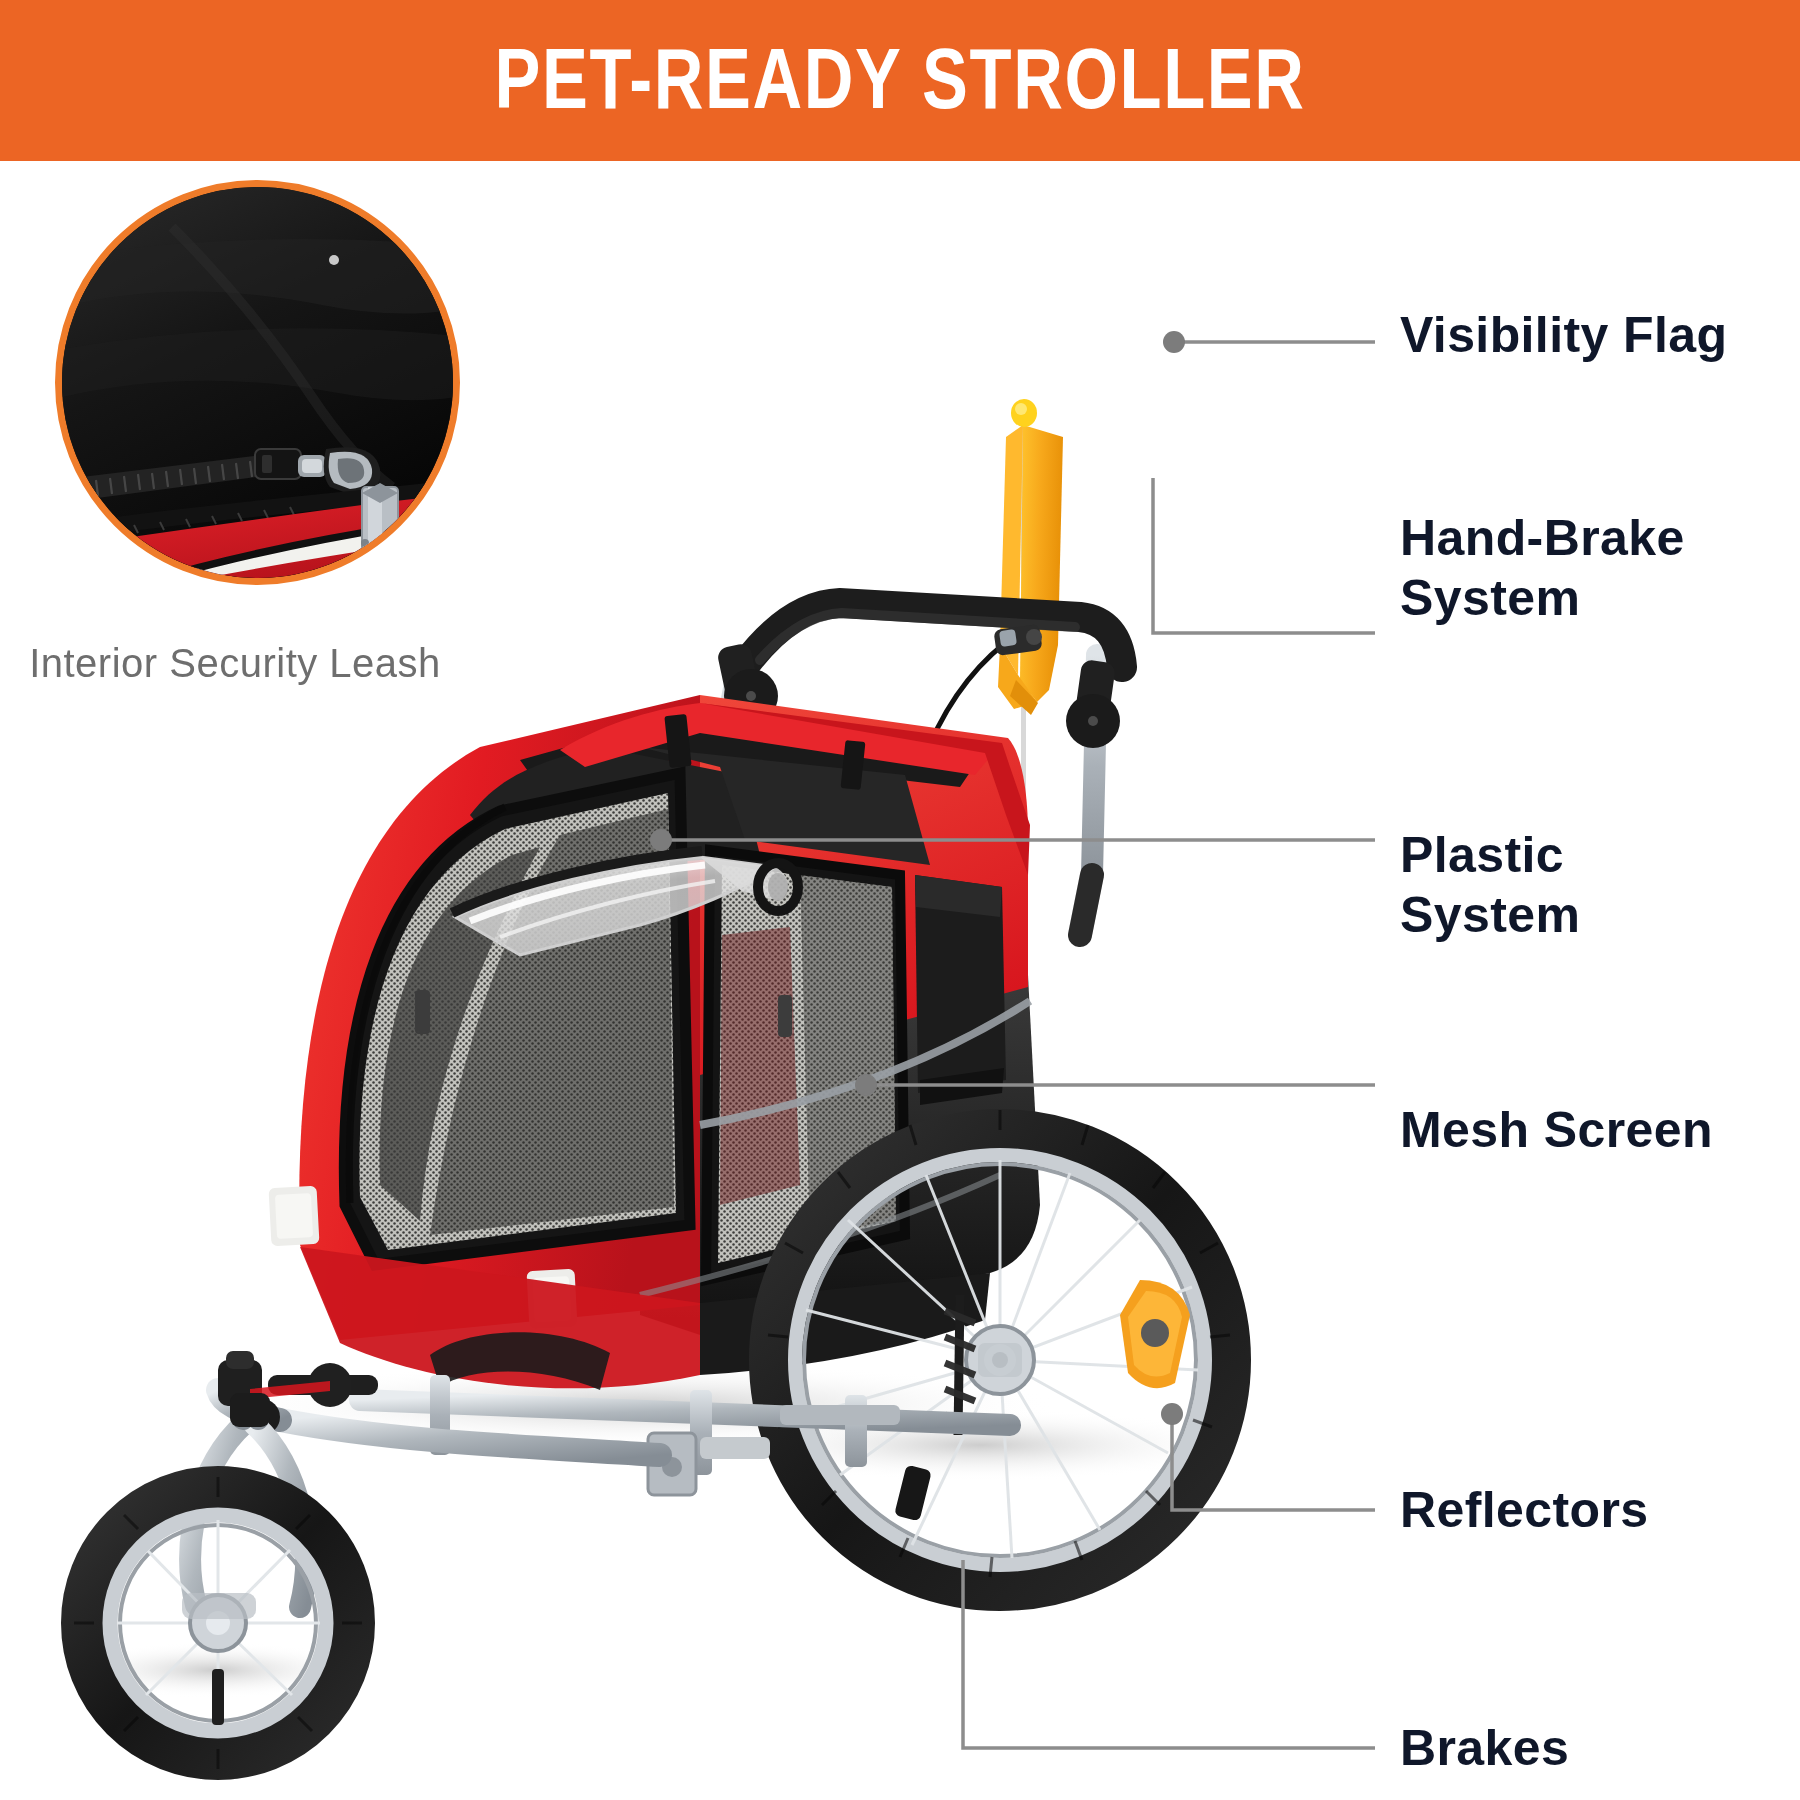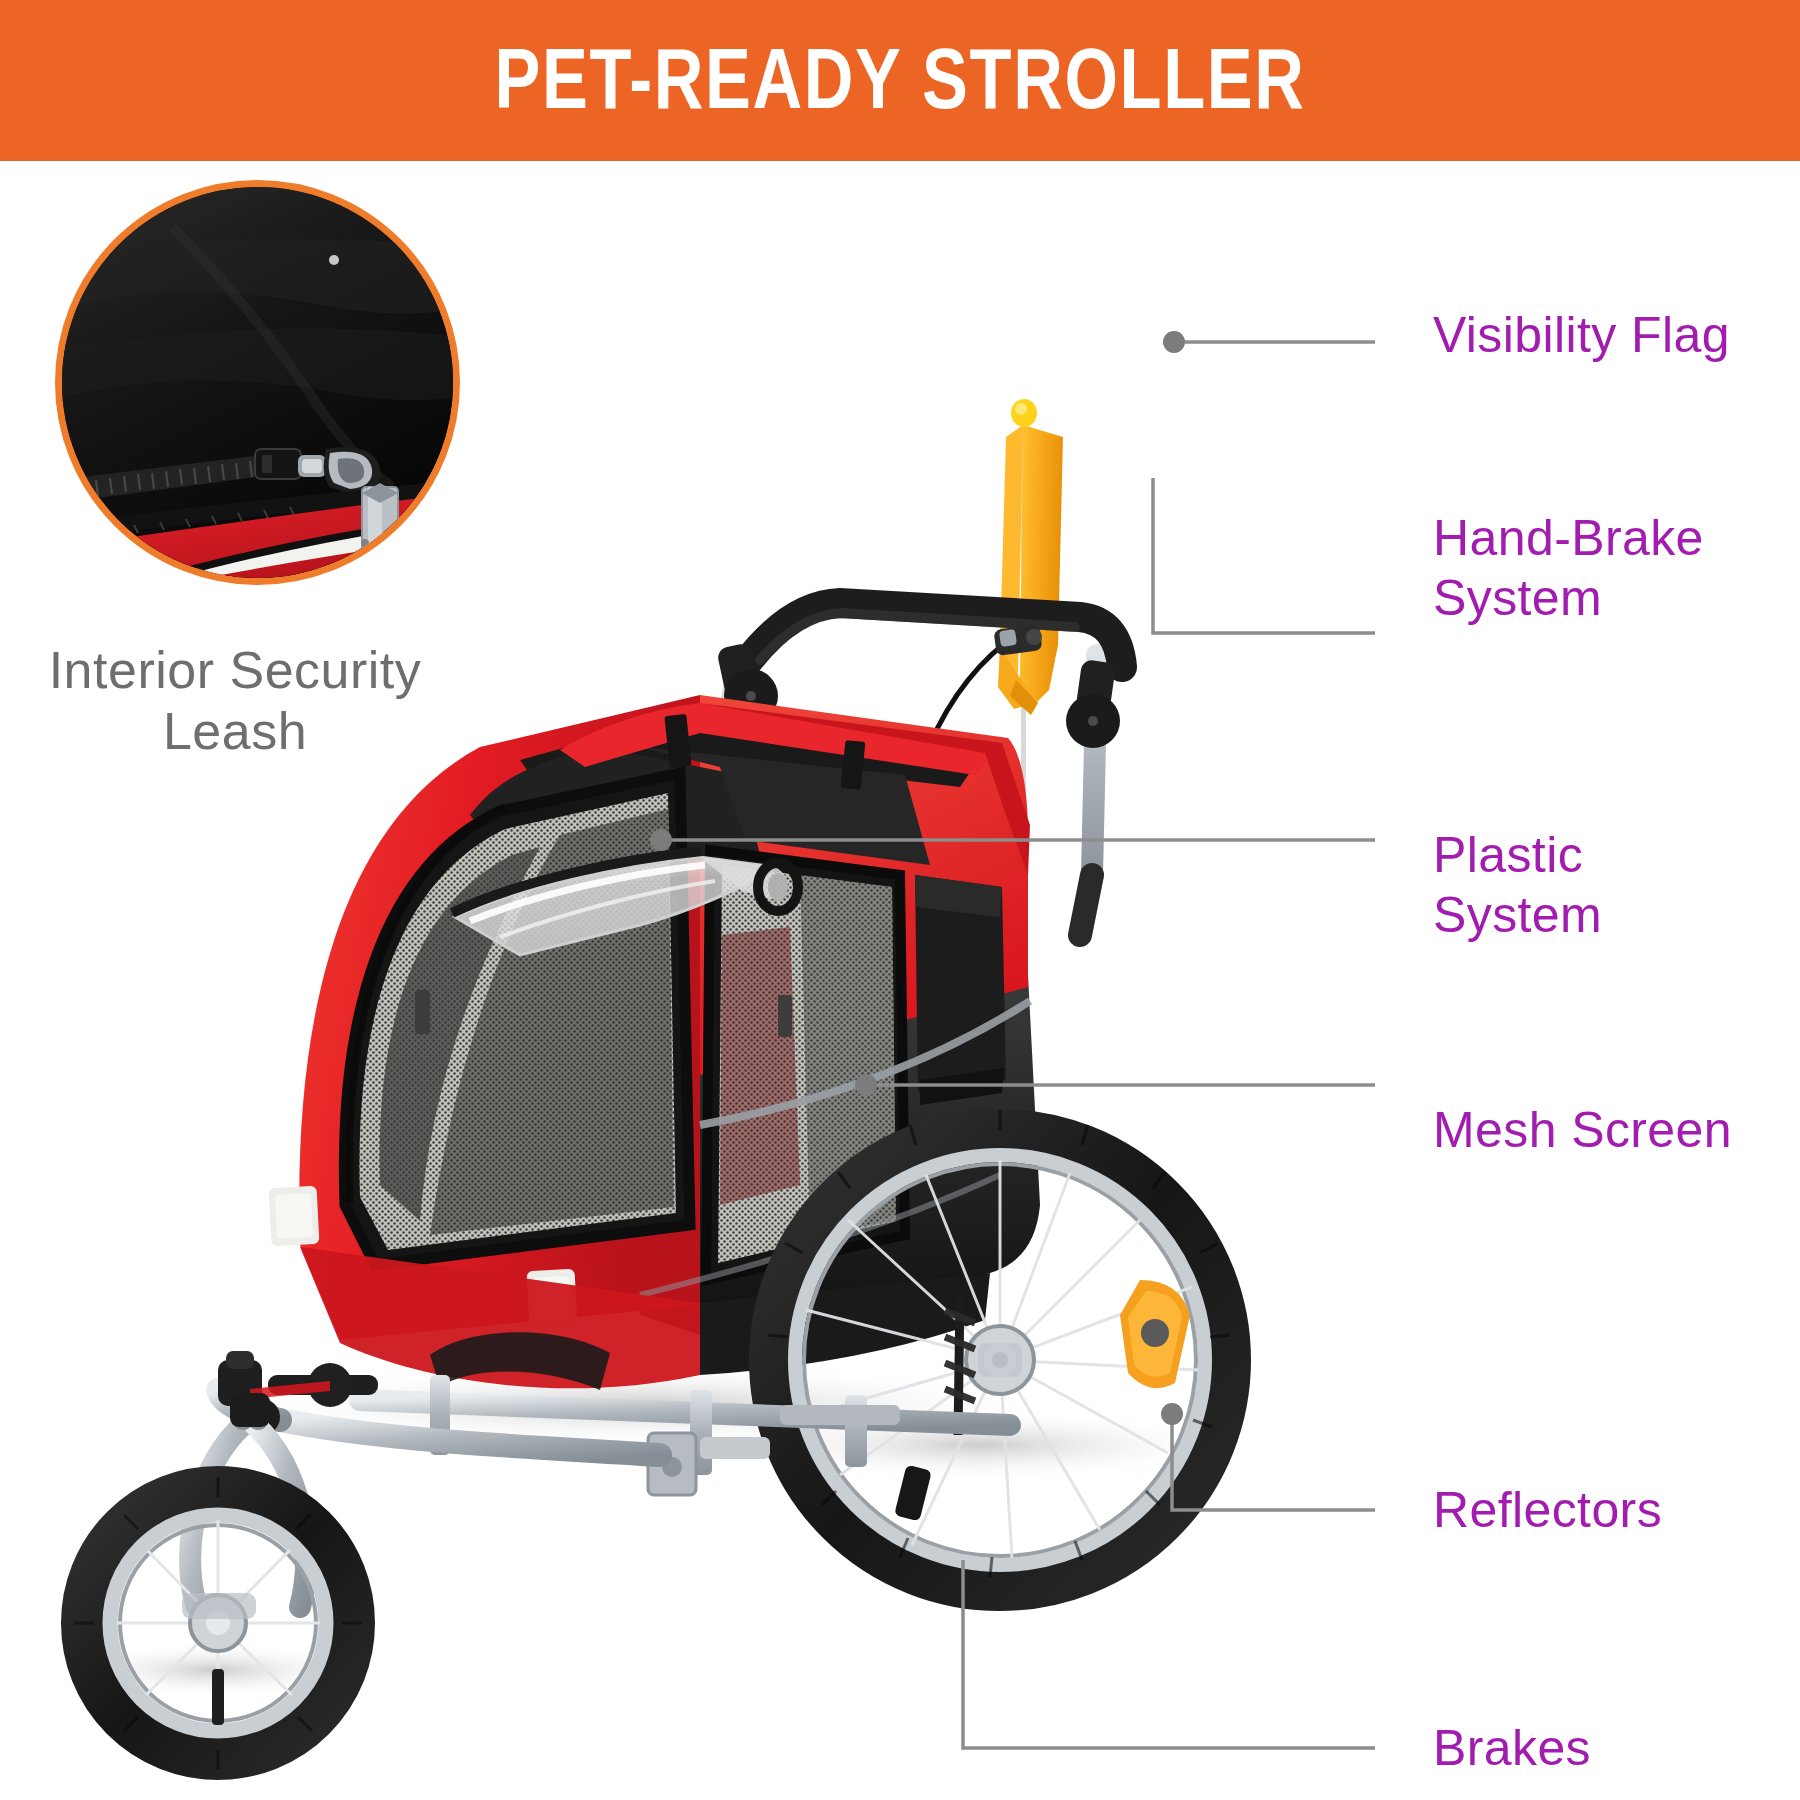--- a/index.html
+++ b/index.html
@@ -37,36 +37,35 @@
     position:absolute;inset:0;
     border-radius:50%;
     border:7px solid #EF7C2A;
     overflow:hidden;
     background:#111;
   }
   #inset-caption{
     position:absolute;left:0px;top:640px;width:470px;
     text-align:center;
     color:#6e6e6e;
-    font-size:52px;
+    font-size:40px;
     line-height:1.18;
     font-weight:300;
     letter-spacing:0.5px;
   }
 
   
   .callout-label{
     position:absolute;
-    color:#a21caf;
+    color:#0f172a;
     font-size:50px;
-    font-weight:400;
+    font-weight:700;
     line-height:1.2;
     letter-spacing:0.4px;
     white-space:pre-line;
-    margin-left:33px;
   }
   #label-visibility-flag{left:1400px;top:305px;}
   #label-hand-brake{left:1400px;top:508px;}
   #label-plastic-cover{left:1400px;top:825px;}
   #label-mesh-screen{left:1400px;top:1100px;}
   #label-reflectors{left:1400px;top:1480px;text-align:center;}
   #label-brakes{left:1400px;top:1718px;}
 
   
   #product-stage{

